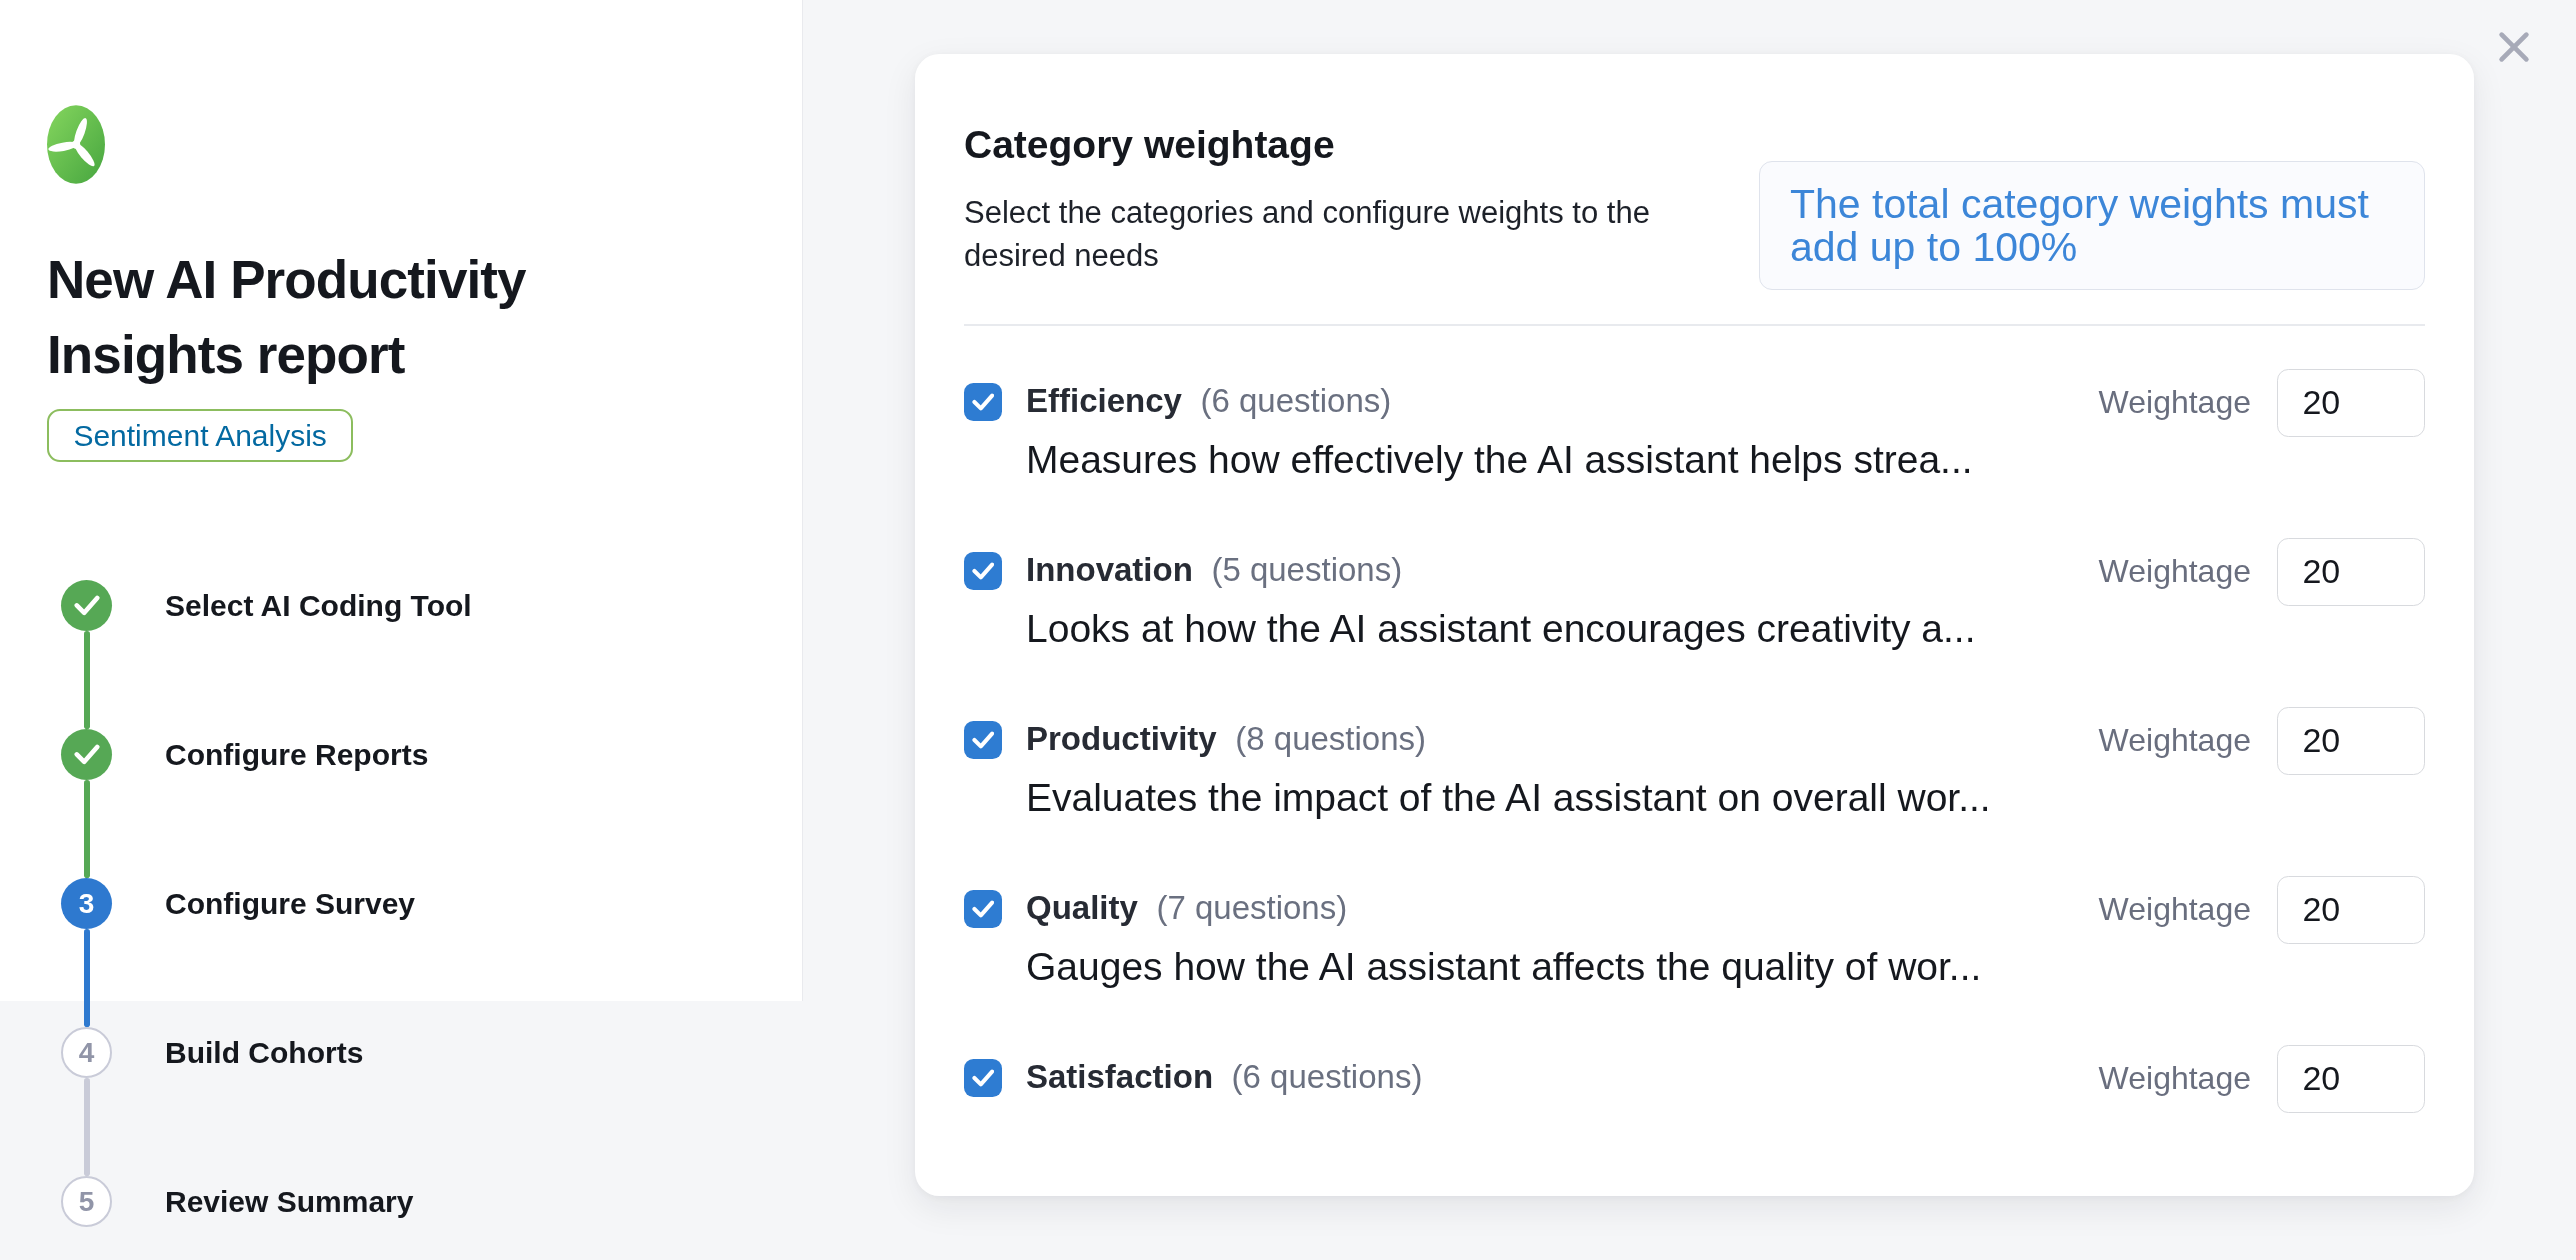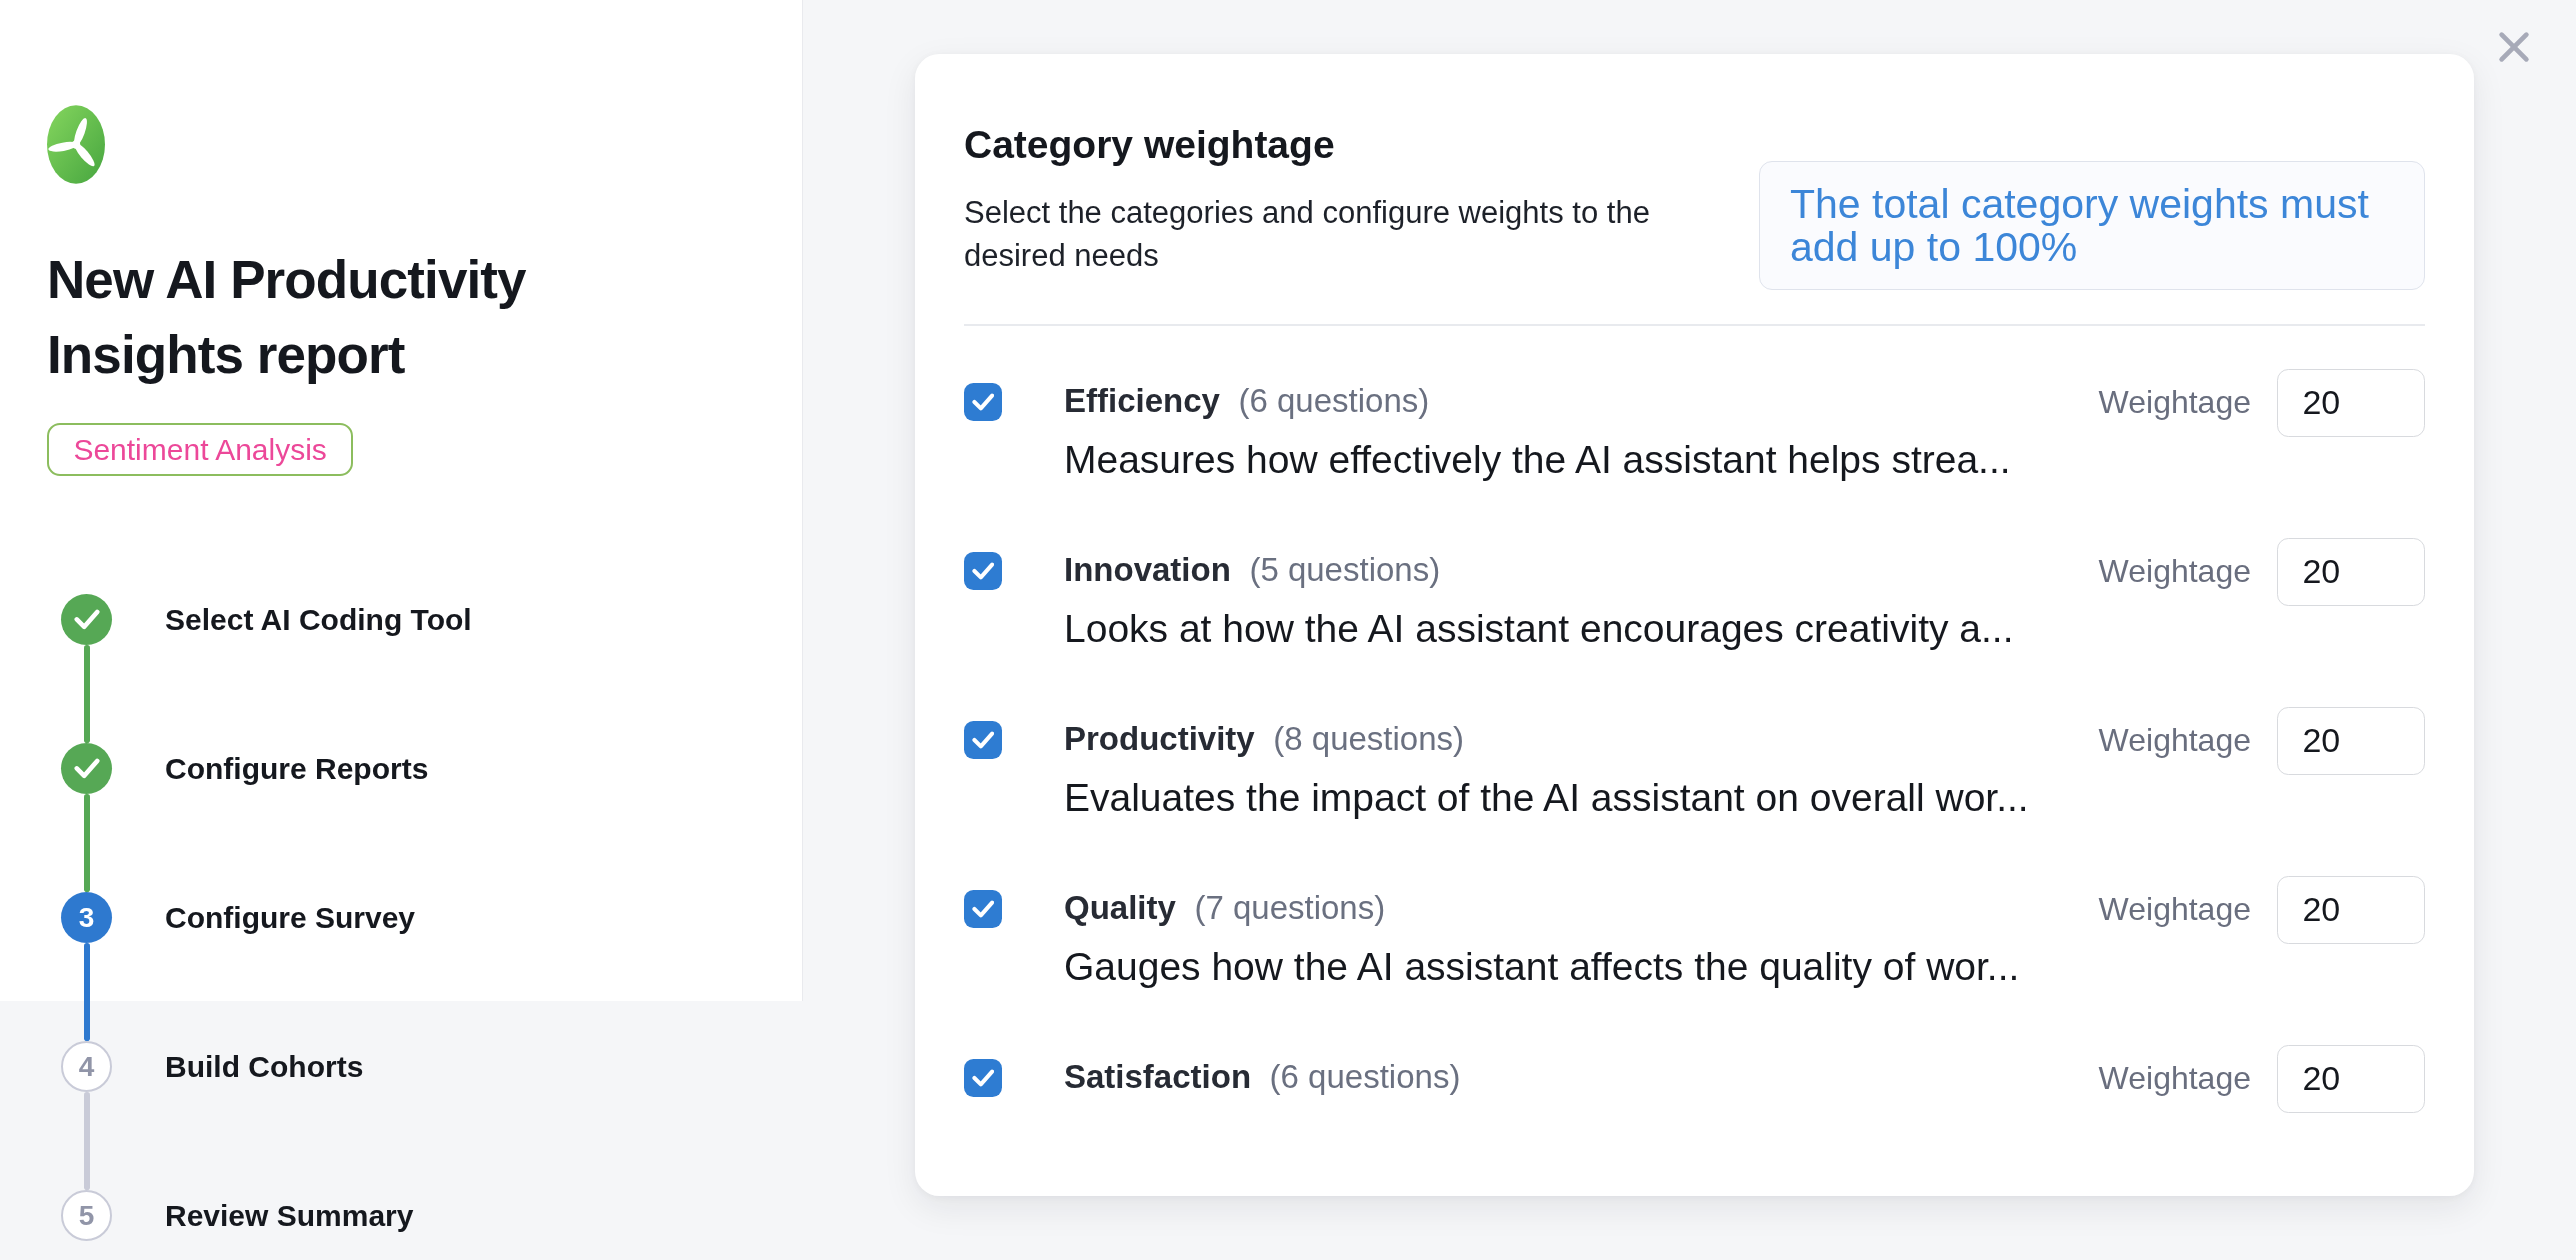--- a/index.html
+++ b/index.html
@@ -15,23 +15,23 @@
     background:#ffffff; border-right:1.9px solid #e9eaee;
     padding:105px 38px 0 47px;
   }
   .logo-wrap { width:58px; height:79px; }
   .report-title {
     margin-top:58px; width:554px;
     font-size:53px; font-weight:bold; line-height:75px;
     letter-spacing:-0.9px; color:#15181e;
   }
   .badge {
-    display:inline-block; margin-top:31px;
+    display:inline-block; margin-top:17px;
     padding:7.5px 24.4px; border:2.8px solid #8cbd5e; border-radius:13px;
-    color:#ec4899; font-size:30px; line-height:34px; background:#ffffff;
+    color:#0369a1; font-size:30px; line-height:34px; background:#ffffff;
   }
   .stepper { margin-top:118px; }
   .step-row { display:flex; align-items:center; height:51px; }
   .step-circle {
     width:51px; height:51px; min-width:51px; border-radius:50%;
     margin-left:14px; box-sizing:border-box;
     display:flex; align-items:center; justify-content:center;
     font-size:28px; font-weight:bold;
   }
   .step-circle.done    { background:#56a855; }
@@ -67,21 +67,21 @@
     color:#3c86d8; font-size:41px; line-height:43px;
   }
   .header-divider { height:1.9px; background:#e8eaee; margin-top:34px; }
   .rows { margin-top:53px; }
   .cat-row { display:flex; align-items:flex-start; margin-bottom:66px; }
   .checkbox {
     width:38px; height:38px; min-width:38px; margin-top:3.8px;
     border-radius:9.4px; background:#2e7cd2; cursor:pointer;
     display:flex; align-items:center; justify-content:center;
   }
-  .cat-text { flex:1; margin-left:62px; }
+  .cat-text { flex:1; margin-left:24px; }
   .cat-head { font-size:33px; line-height:43px; }
   .cat-name { font-weight:bold; color:#272b34; }
   .cat-q { color:#6a7080; font-weight:normal; margin-left:9.4px; }
   .cat-desc { margin-top:15px; font-size:39px; line-height:45px; color:#15181e; }
   .weight-group { display:flex; align-items:center; margin-top:-10.3px; }
   .weight-label { font-size:32px; color:#696e7e; margin-right:26px; }
   .weight-input {
     box-sizing:border-box; width:148px; height:68px;
     border:1.9px solid #d8dade; border-radius:11.3px; background:#ffffff;
     font-family:inherit; font-size:34px; color:#15181e;

